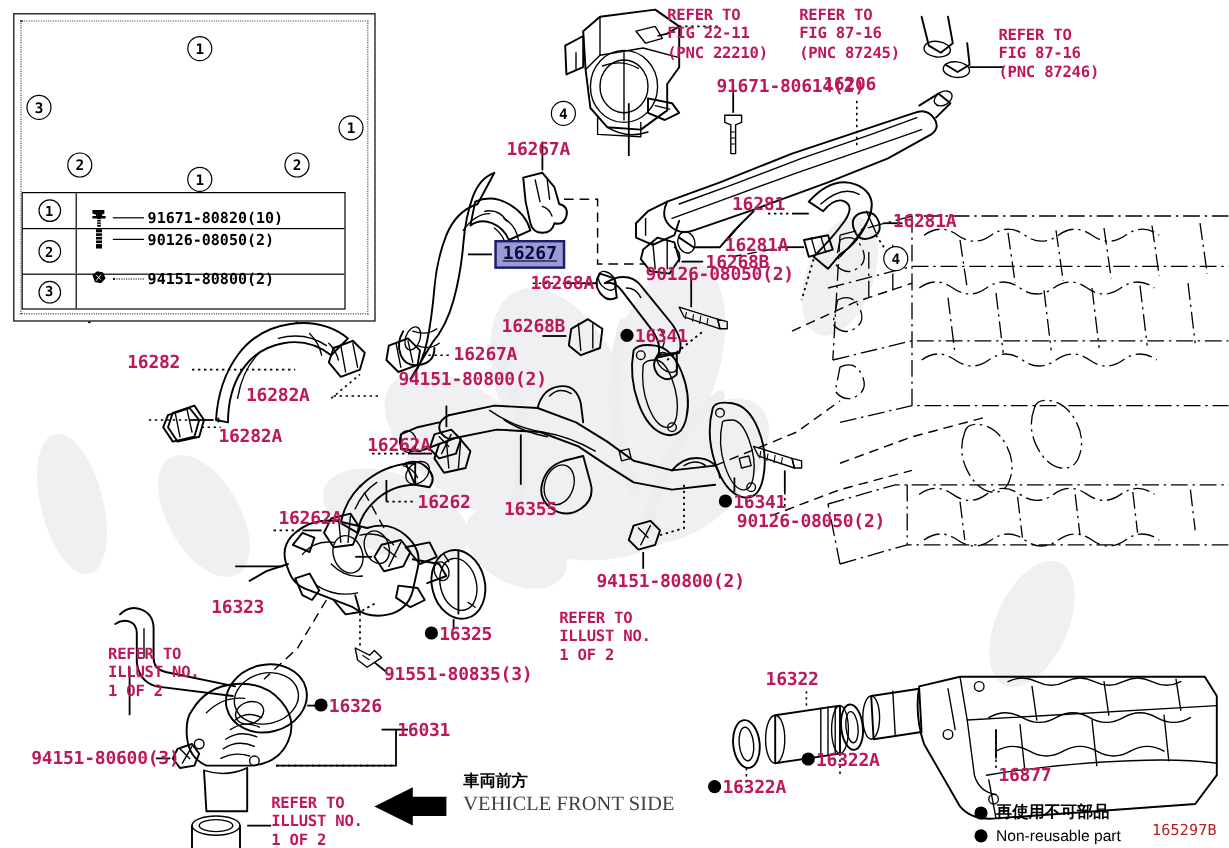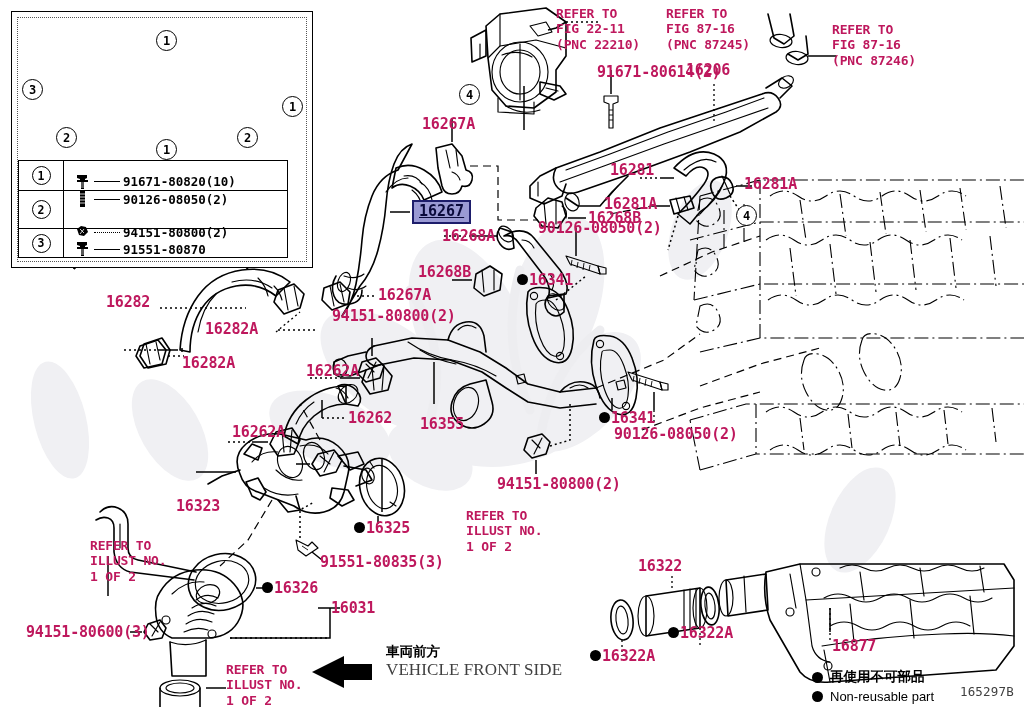--- a/index.html
+++ b/index.html
@@ -117,21 +117,21 @@
   }
   
   #nrkey{position:absolute;left:812px;top:668px;}
   #nrkey .krow{display:flex;align-items:center;gap:7px;margin-bottom:3px;}
   #nrkey .kdot{width:11px;height:11px;border-radius:50%;background:#000;flex:0 0 11px;}
   #nrkey .ktxt{font-family:"Liberation Sans",sans-serif;font-size:13px;color:#000;white-space:pre;}
   #nrkey .ktxt.jp{font-family:"DejaVu Sans",sans-serif;font-size:13.5px;font-weight:700;}
   #figcode{
     position:absolute;right:10px;bottom:8px;
     font-family:"DejaVu Sans Mono","Liberation Mono",monospace;
-    font-size:12.5px;color:#404040;letter-spacing:0.2px;
+    font-size:12.5px;color:#b91c1c;letter-spacing:0.2px;
   }
   #frontside{position:absolute;left:362px;top:644px;margin-left:24px;}
   #frontside .jp{
     font-family:"DejaVu Sans",sans-serif;font-size:13.5px;font-weight:700;color:#000;
     display:block;line-height:1.15;
   }
   #frontside .en{
     font-family:Liberation Serif, serif;font-size:17px;color:#404040;
     display:block;line-height:1.15;letter-spacing:0.1px;
   }
@@ -718,30 +718,20 @@
           </svg>
           <span class="dashdot"></span>
           <span class="pn">94151-80800(2)</span>
         </div>
       </div>
     </div>
     <div class="lrow" style="height:28px;">
       <div class="lkey">
         <div class="lcircle">3</div>
       </div>
-      <div class="lval">
-        <div class="lline">
-          <svg class="bolt" viewBox="0 0 22 18">
-            <path d="M6 2 L16 2 L16 5 L14 6 L14 7 L17 7 L17 9 L13 9 L13 16 L10 16 L10 9 L6 9 L6 7 L9 7 L9 6 L6 5 Z" fill="#000"></path>
-            <path d="M9.5 10 h4 M9.5 12 h4 M9.5 14 h4" stroke="#fff" stroke-width="0.7"></path>
-          </svg>
-          <span class="dash"></span>
-          <span class="pn">91551-80870</span>
-        </div>
-      </div>
     </div>
   </div>
 
   <div class="lbl ref" style="left:556px;top:6px;"><span>REFER TO</span><br><span>FIG 22-11</span><br><span>(PNC 22210)</span></div>
 
   <div class="lbl ref" style="left:666px;top:6px;"><span>REFER TO</span><br><span>FIG 87-16</span><br><span>(PNC 87245)</span></div>
 
   <div class="lbl ref" style="left:832px;top:22px;"><span>REFER TO</span><br><span>FIG 87-16</span><br><span>(PNC 87246)</span></div>
 
   <div class="lbl ref" style="left:90px;top:538px;"><span>REFER TO</span><br><span>ILLUST NO.</span><br><span>1 OF 2</span></div>

